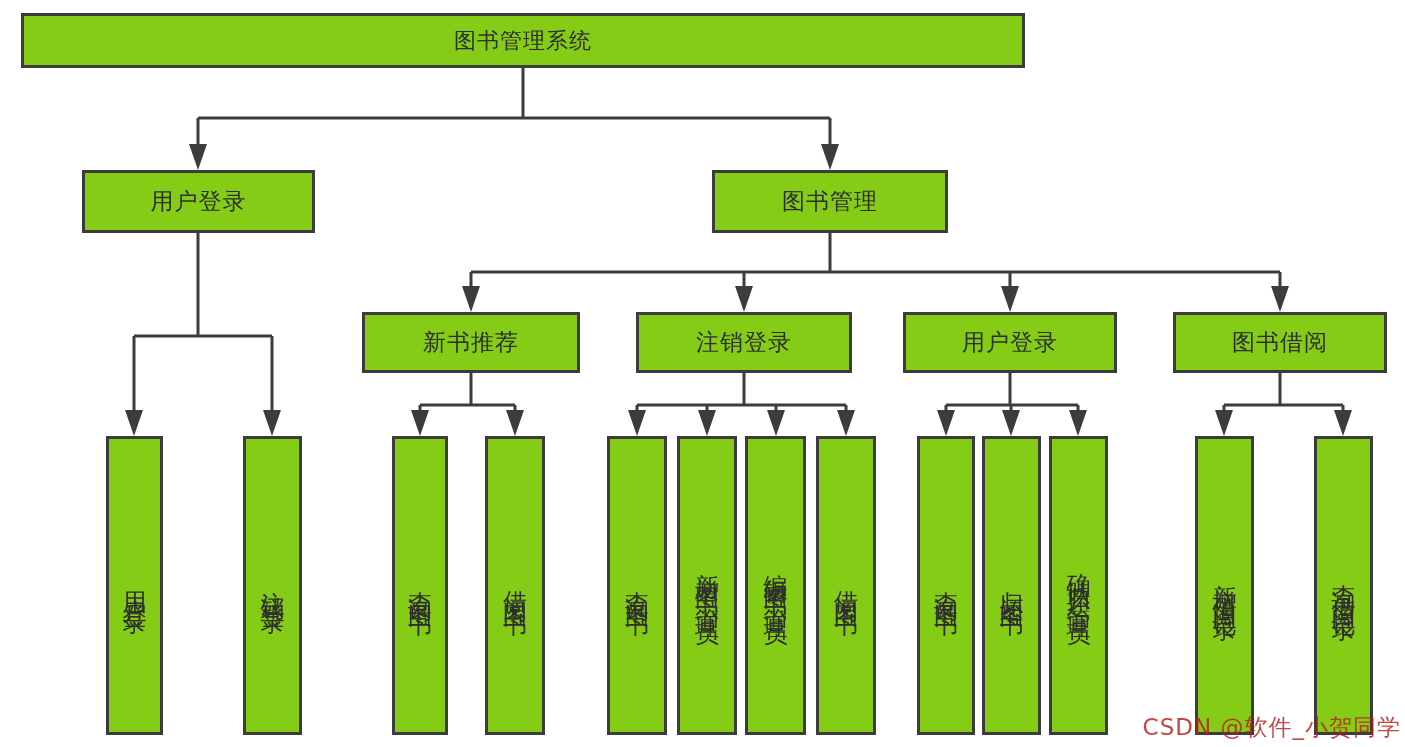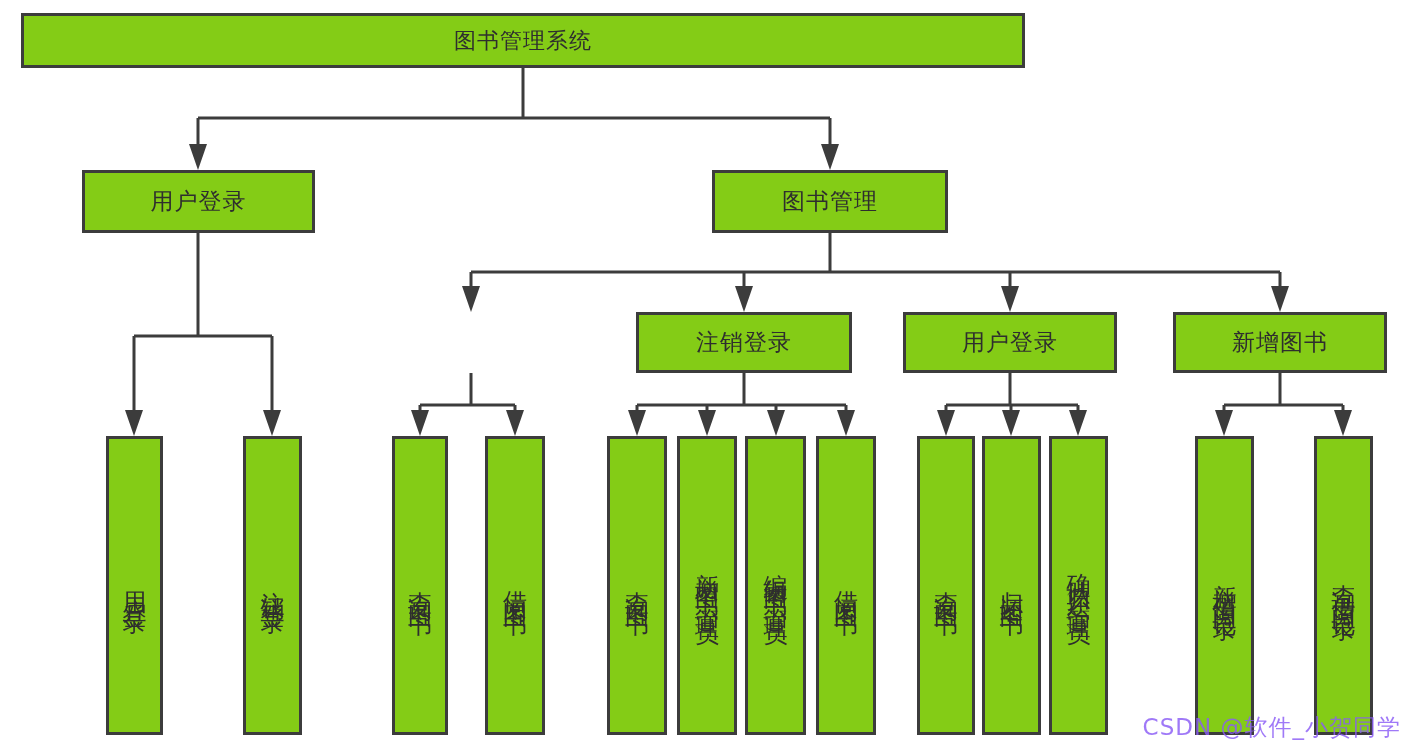--- a/index.html
+++ b/index.html
@@ -41,21 +41,21 @@
     text-orientation: mixed;
     font-size: 24px;
     letter-spacing: 7px;
     line-height: 1;
   }
   #watermark {
     position: absolute;
     right: 4px;
     top: 712px;
     font-size: 23px;
-    color: #8b5cf6;
+    color: #b91c1c;
     opacity: 0.82;
     letter-spacing: 1px;
     white-space: nowrap;
     z-index: 5;
   }
 </style>
 </head>
 <body>
 
 <div id="canvas">
@@ -91,23 +91,24 @@
       <polygon points="1215,410 1233,410 1224,436"></polygon>
       <polygon points="1334,410 1352,410 1343,436"></polygon>
     </g>
   </svg>
 
   <div class="box h root-h" style="left:21px;top:13px;width:1004px;height:55px">图书管理系统</div>
 
   <div class="box h" style="left:82px;top:170px;width:233px;height:63px">用户登录</div>
   <div class="box h" style="left:712px;top:170px;width:236px;height:63px">图书管理</div>
 
+  <div class="box h" style="left:362px;top:312px;width:218px;height:61px">新书推荐</div>
   <div class="box h" style="left:636px;top:312px;width:216px;height:61px">注销登录</div>
   <div class="box h" style="left:903px;top:312px;width:214px;height:61px">用户登录</div>
-  <div class="box h" style="left:1173px;top:312px;width:214px;height:61px">新增图书</div>
+  <div class="box h" style="left:1173px;top:312px;width:214px;height:61px">图书借阅</div>
 
   <div class="box v" style="left:106px;top:436px;width:57px;height:299px">用户登录</div>
   <div class="box v" style="left:243px;top:436px;width:59px;height:299px">注销登录</div>
 
   <div class="box v" style="left:392px;top:436px;width:56px;height:299px">查询图书</div>
   <div class="box v" style="left:485px;top:436px;width:60px;height:299px">借阅图书</div>
 
   <div class="box v" style="left:607px;top:436px;width:60px;height:299px">查询图书</div>
   <div class="box v" style="left:677px;top:436px;width:60px;height:299px">新增图书（管理员）</div>
   <div class="box v" style="left:745px;top:436px;width:61px;height:299px">编辑图书（管理员）</div>

